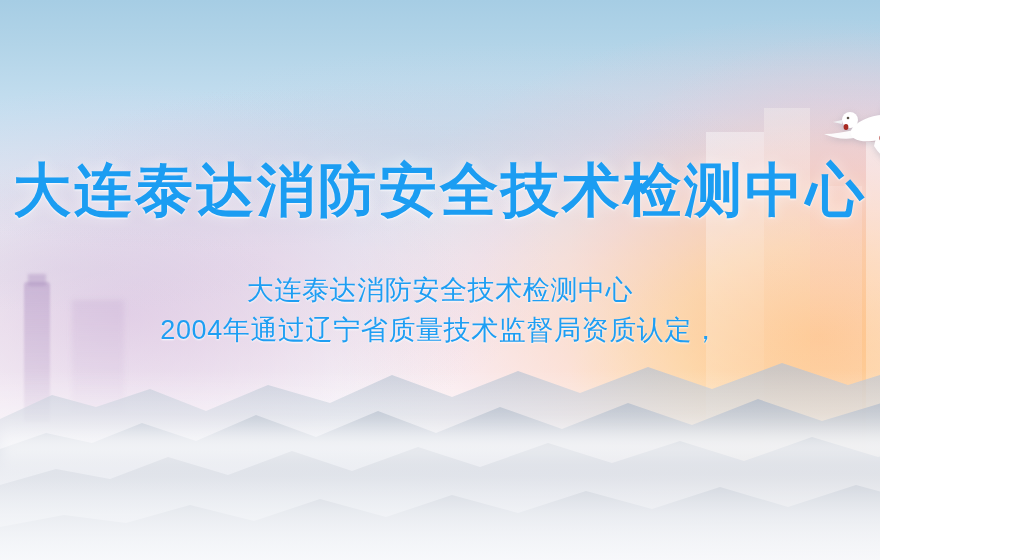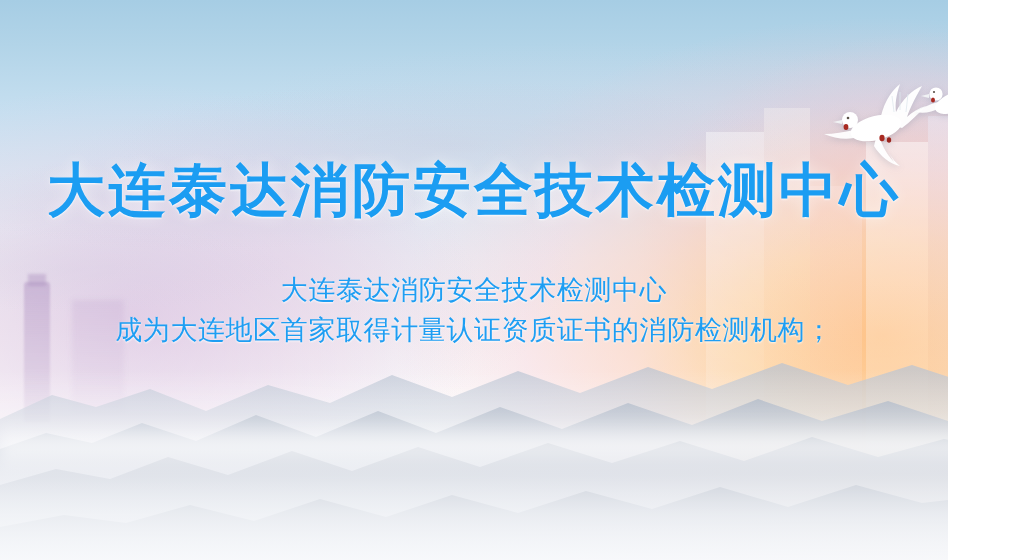--- a/index.html
+++ b/index.html
@@ -5,21 +5,21 @@
 <style>
   * { margin:0; padding:0; box-sizing:border-box; }
   html, body {
     width:1024px; height:560px;
     overflow:hidden;
     font-family:"Liberation Sans","DejaVu Sans",sans-serif;
     background:#ffffff;
   }
   #stage {
     position:relative;
-    width:948px; height:560px;
+    width:880px; height:560px;
     overflow:hidden;
     background:#dfe9f0;
     padding-left:44px;
   }
 
   
   .layer { position:absolute; inset:0; pointer-events:none; }
 
   
   #sky-base {
@@ -279,17 +279,17 @@
       <ellipse cx="52" cy="52" rx="2.3" ry="2.8" fill="#a82a22"></ellipse>
       <ellipse cx="58" cy="54" rx="1.9" ry="2.4" fill="#9b251e"></ellipse>
     </svg>
   </div>
 
   <div id="content">
     <h1 id="main-title">大连泰达消防安全技术检测中心</h1>
 
     <div id="subtitle-block">
       <div class="sub-line">大连泰达消防安全技术检测中心</div>
-      <div class="sub-line">成为大连地区首家取得计量认证资质证书的消防检测机构；</div>
+      <div class="sub-line">2004年通过辽宁省质量技术监督局资质认定，</div>
     </div>
   </div>
 
 </div>
 
 </body></html>

